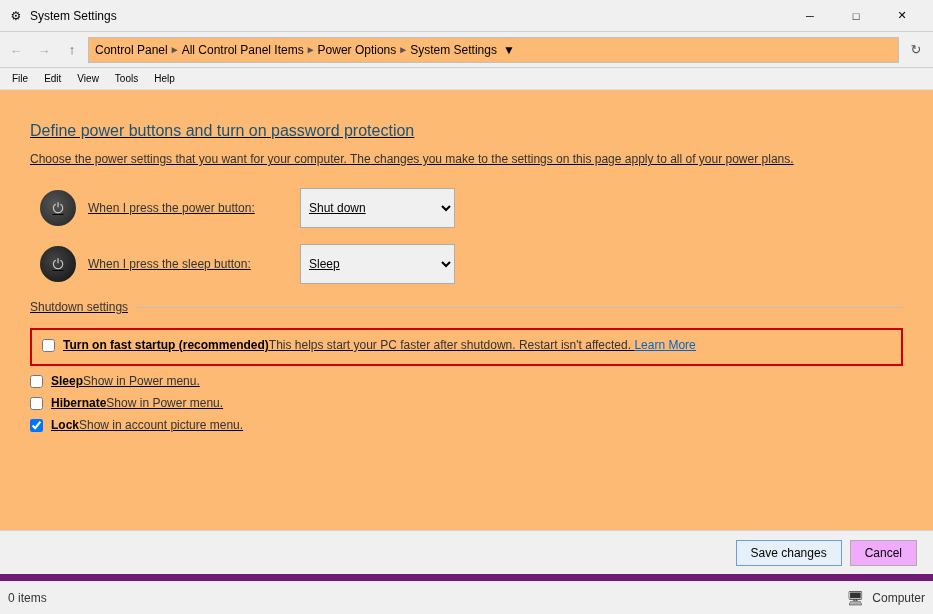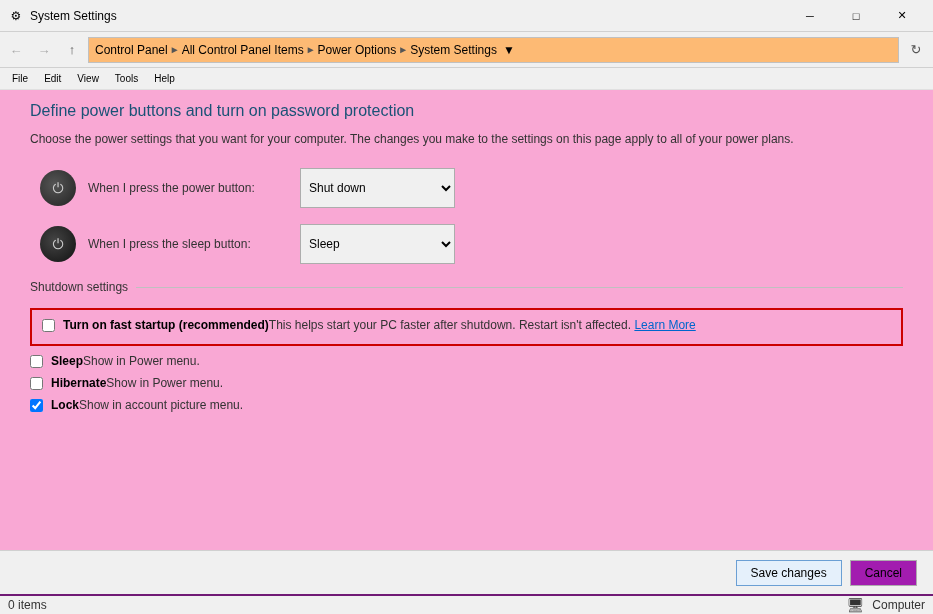--- a/index.html
+++ b/index.html
@@ -147,23 +147,24 @@
     .menu-item {
       padding: 2px 8px;
       cursor: pointer;
       font-size: 10px;
       color: #000;
     }
 
     
     .main-content {
       flex: 1;
-      background: #f9a8d4;
+      background: #fdba74;
       overflow: auto;
-      padding: 12px 30px;
+      padding: 32px 30px;
+      text-decoration: underline;
     }
 
     .page-title {
       font-size: 16px;
       color: #1a5276;
       font-weight: 400;
       margin-bottom: 10px;
     }
     .page-desc {
       font-size: 12px;
@@ -279,38 +280,38 @@
       display: flex;
       align-items: center;
       justify-content: flex-end;
       padding: 0 16px;
       gap: 8px;
     }
     .footer-btn {
       height: 26px;
       padding: 0 14px;
       border: 1px solid #adadad;
-      background: #a21caf;
+      background: #f0abfc;
       font-size: 12px;
       cursor: pointer;
       display: flex;
       align-items: center;
       justify-content: center;
     }
     .footer-btn.primary {
       background: #e5f0fb;
       border-color: #6b9fd4;
       color: #000;
     }
 
     
     .status-bar {
-      height: 20px;
-      background: #f0f0f0;
-      border-top: 2px solid #701a75;
+      height: 40px;
+      background: #f0f0f0;
+      border-top: 7px solid #701a75;
       display: flex;
       align-items: center;
       padding: 7px 8px;
       justify-content: space-between;
     }
     .status-left { font-size: 12px; color: #333; }
     .status-right {
       display: flex;
       align-items: center;
       gap: 4px;

